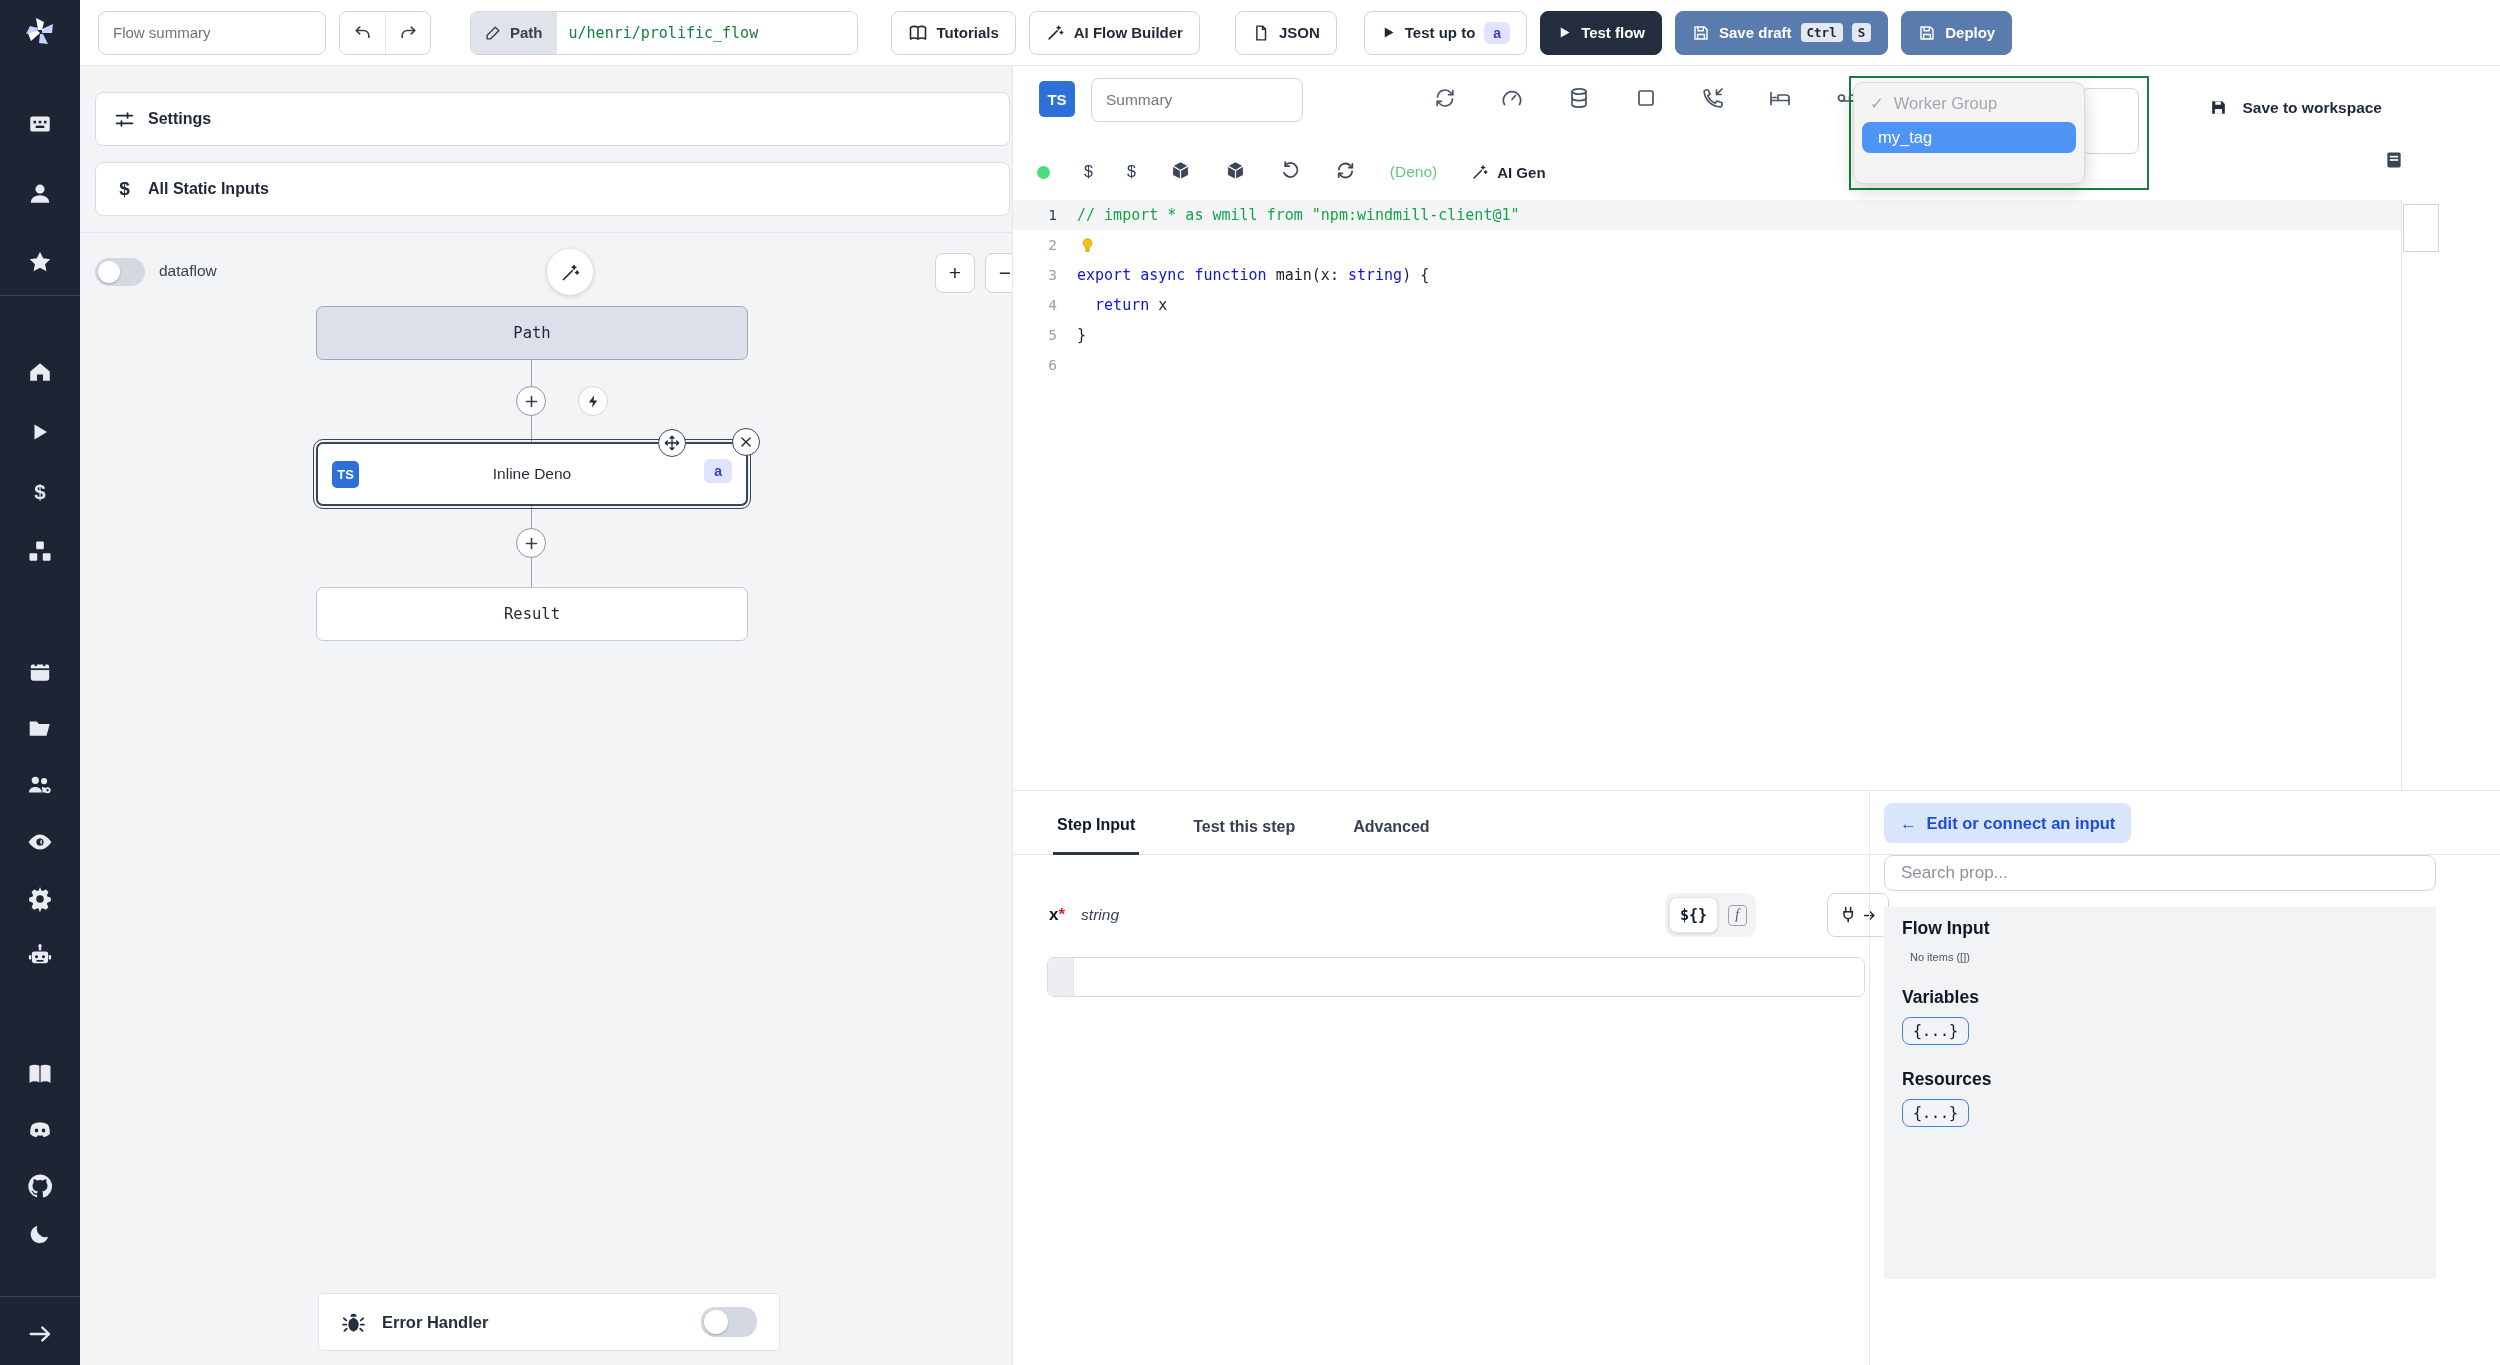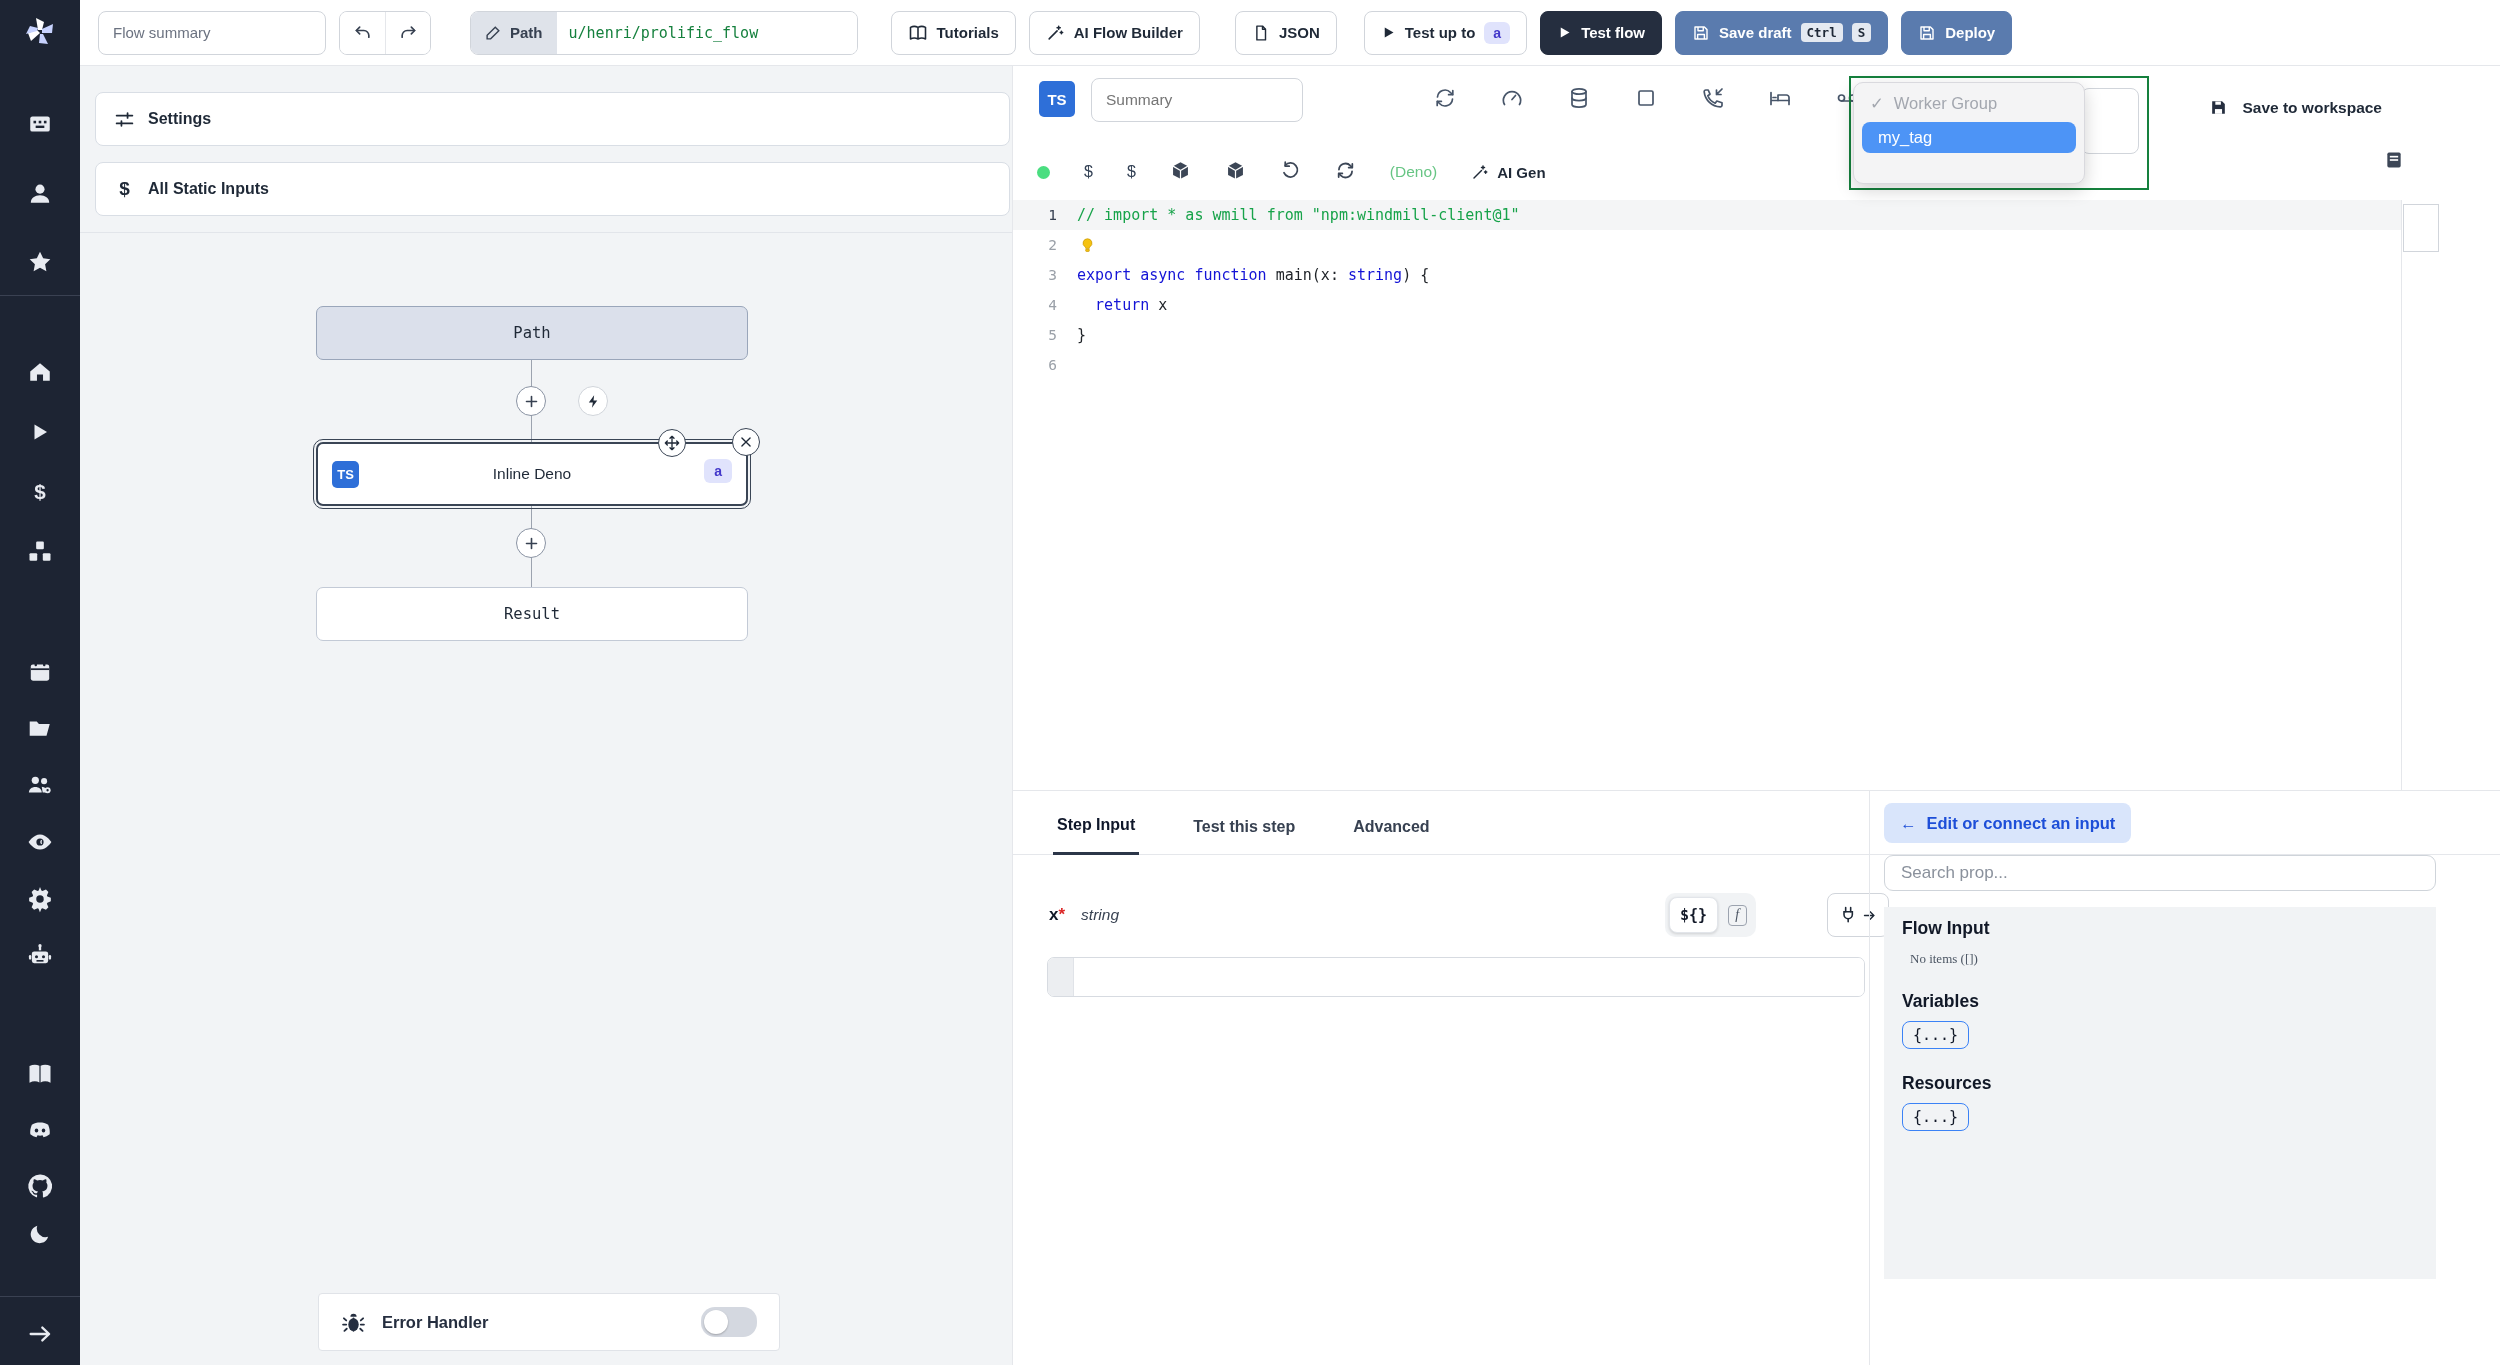--- a/index.html
+++ b/index.html
@@ -113,21 +113,21 @@
   .fieldinput .gutstrip { width:26px; background:#eceef1; border-right:1px solid #e0e3e8; }
   .fieldinput input { flex:1; border:none; outline:none; font-size:15px; padding:0 10px; }
 
   .connpanel { position:absolute; left:856px; top:0; width:632px; height:575px; border-left:1px solid #e5e7eb; padding:12px 0 0 14px; }
   .editconn { display:inline-flex; align-items:center; gap:10px; background:#d9e5fb; color:#1d4ed8; border:none; cursor:pointer;
     border-radius:8px; height:40px; padding:0 16px; font-size:16.5px; font-weight:600; }
   .searchprop { display:block; margin-top:12px; width:552px; height:36px; border:1px solid #cfd4da; border-radius:9px; padding:0 16px; font-size:17px; }
   .searchprop::placeholder { color:#8a919c; }
   .graysec { margin-top:16px; width:552px; height:372px; background:#f1f3f5; padding:11px 18px; }
   .sec-title { font-size:17.5px; font-weight:700; color:#111827; }
-  .sec-empty { margin-top:12px; padding-left:8px; color:#4b5563; font-size:13px;font-family:Liberation Serif, serif; }
+  .sec-empty { margin-top:12px; padding-left:8px; color:#4b5563; font-size:11px; }
   .chip { display:inline-block; margin-top:9px; border:1.3px solid #3b82f6; border-radius:8px; padding:4px 10px;
     font-family:"DejaVu Sans Mono",monospace; font-size:15px; color:#111827; background:transparent; cursor:pointer; }
   .mt22 { margin-top:24px; }
 </style>
 </head>
 <body>
 
 <div id="app">
 
   <aside class="rail">
@@ -347,20 +347,34 @@
           <path d="M15.5 4.8v5.4M8.5 13.8v5.4"></path>
         </svg>
       <span>Settings</span>
     </div>
     <div class="fcard" style="top:96px">
       <span style="font-size:19px;font-weight:700;color:#1f2937;width:21px;text-align:center">$</span>
       <span>All Static Inputs</span>
     </div>
     <div class="cardsline"></div>
 
+    <div class="tglrow">
+      <span class="tgl" style="position:absolute;left:0;top:10px">
+          <span class="knob"></span>
+        </span>
+      <span style="position:absolute;left:64px;top:14px;font-size:15.5px;color:#374151">dataflow</span>
+      <button class="circlebtn" style="position:absolute;left:452px;top:1px">
+        <svg width="21" height="21" viewBox="0 0 24 24" fill="none" stroke="#1f2937" stroke-width="2" stroke-linecap="round">
+            <path d="M4 20L14 10"></path>
+            <path d="M16 4v4M14 6h4M19.5 10.5v3M18 12h3"></path>
+          </svg>
+      </button>
+      <button class="sqbtn" style="position:absolute;left:840px;top:5px">+</button>
+      <button class="sqbtn" style="position:absolute;left:890px;top:5px">−</button>
+    </div>
 
     <div class="vline" style="top:294px;height:82px"></div>
     <div class="vline" style="top:440px;height:82px"></div>
     <div class="node input" style="top:240px">
       <span>Path</span>
     </div>
     <button class="conbtn" style="left:436px;top:320px">
       <svg width="15" height="15" viewBox="0 0 24 24" fill="none" stroke="#374151" stroke-width="2.6" stroke-linecap="round">
           <path d="M12 4v16M4 12h16"></path>
         </svg>

